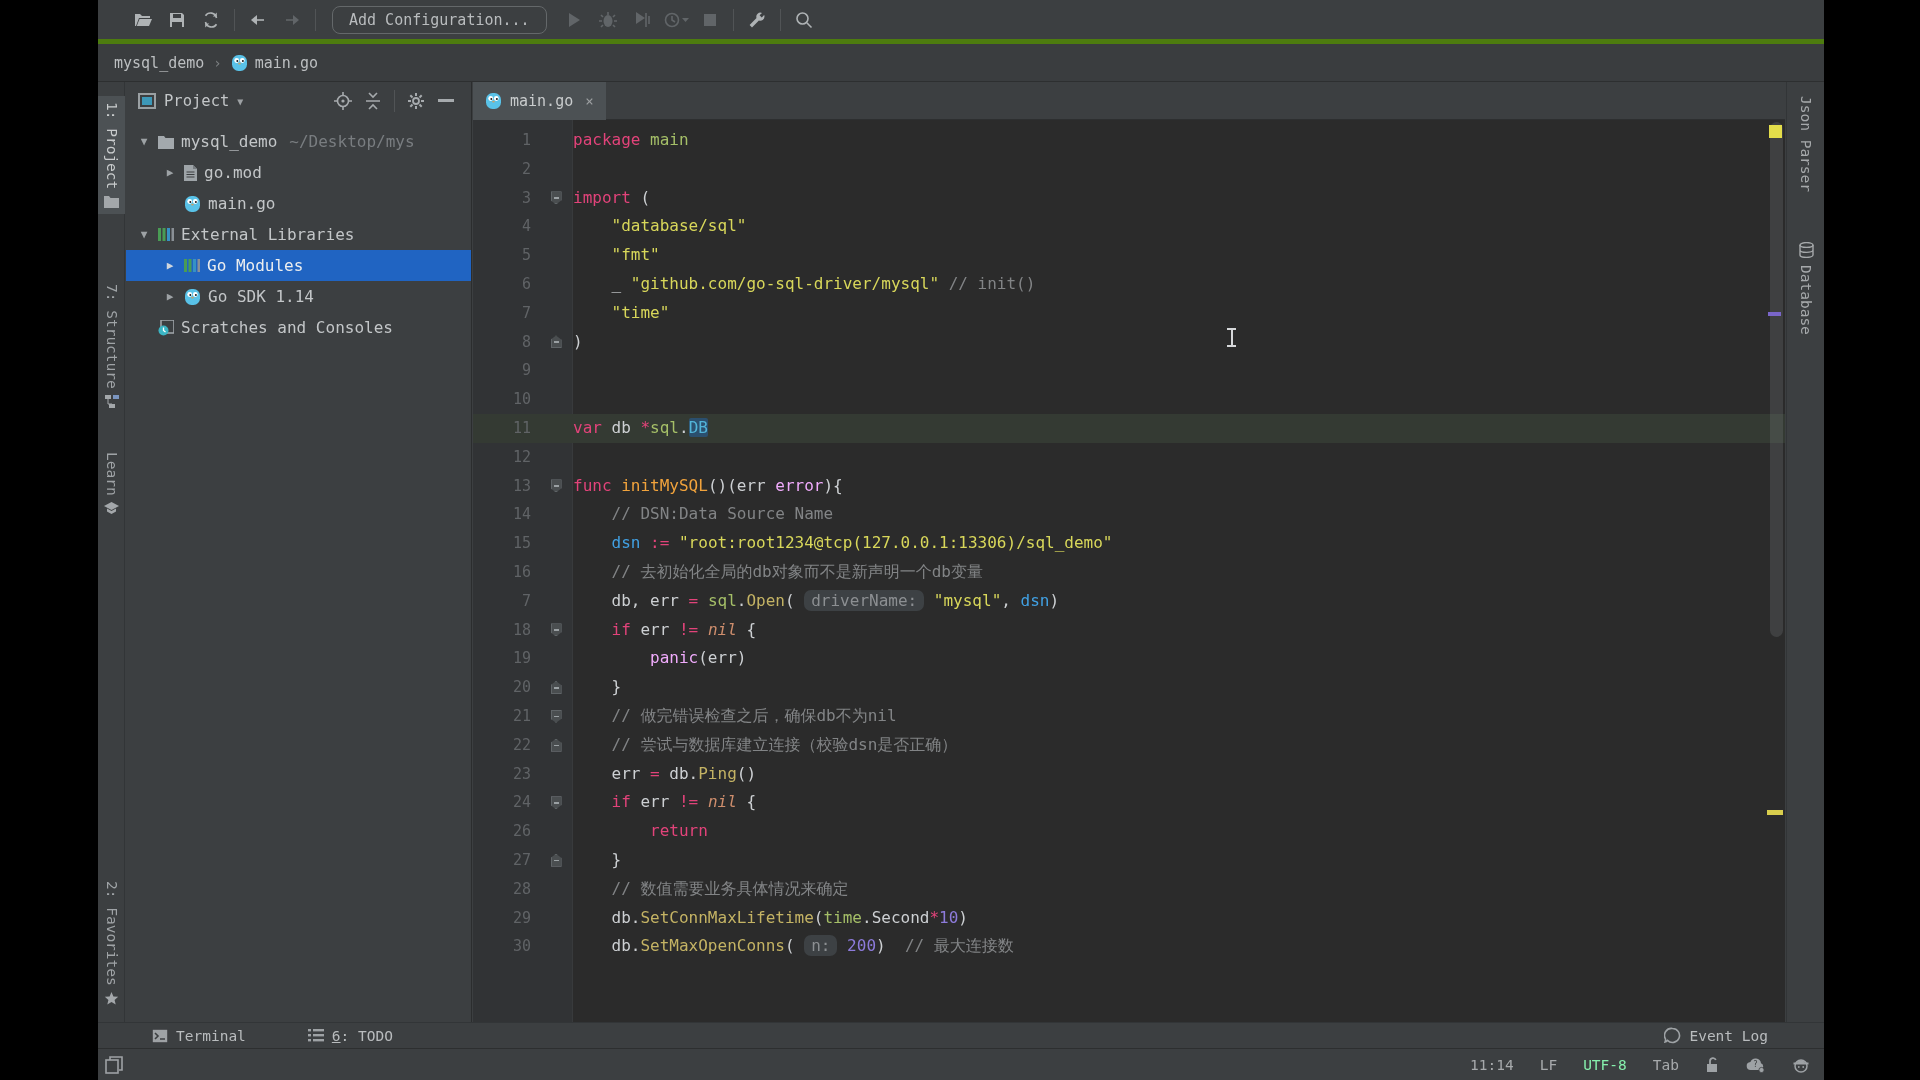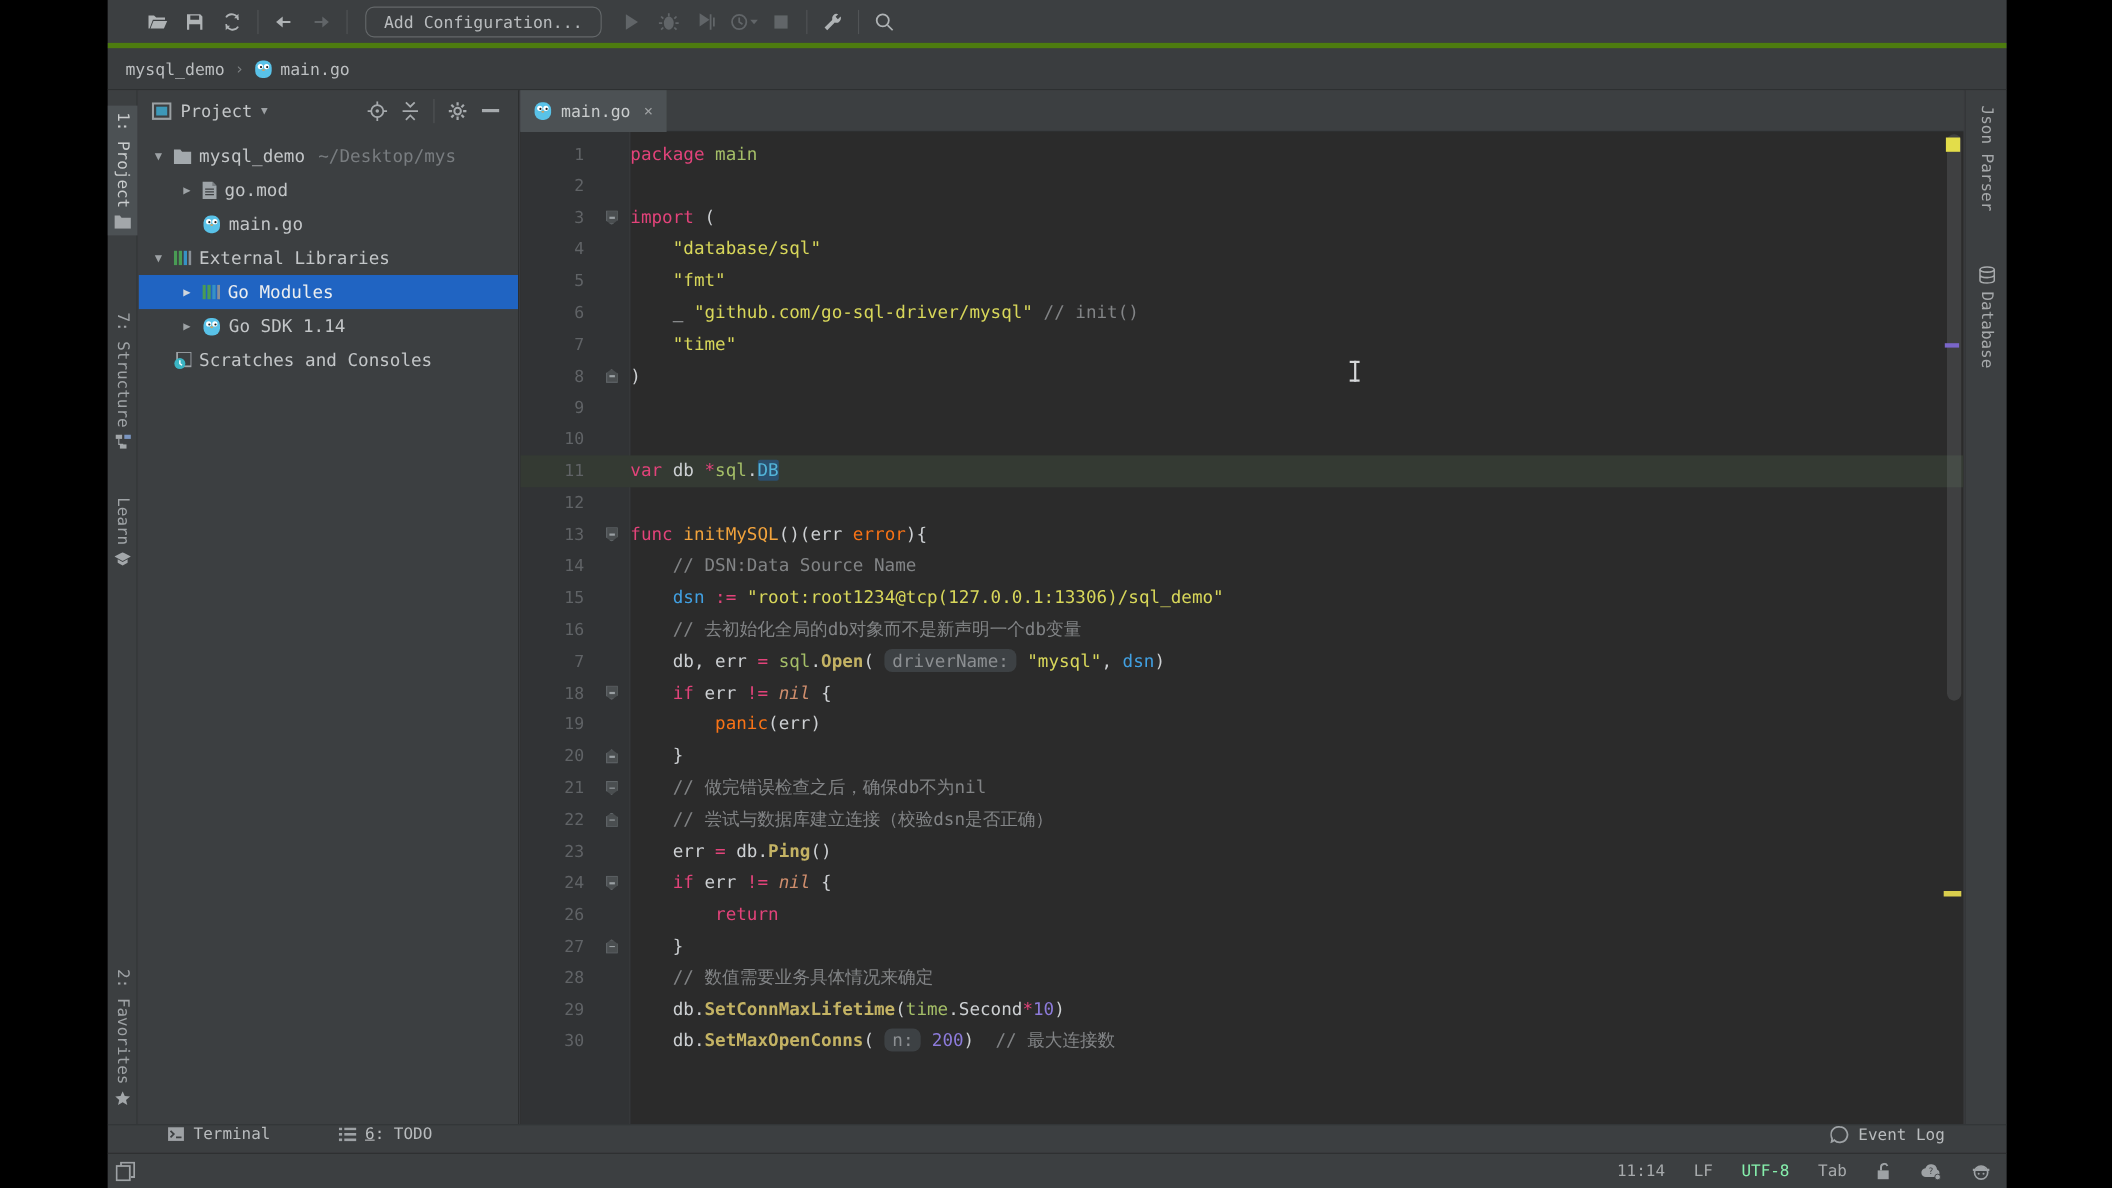--- a/index.html
+++ b/index.html
@@ -65,46 +65,46 @@
   .cl .code{white-space:pre;flex:1 1 auto;color:#cdd0d3;}
   .cl.cur{background:#343a33;}
   .fm{width:11px;height:13px;background:#4a4e50;border:1px solid #606568;position:relative;}
   .fm:after{content:"";position:absolute;left:2px;top:5px;width:5px;height:1.6px;background:#9aa0a3;}
   .fm.s{clip-path:polygon(0 0,100% 0,100% 68%,50% 100%,0 68%);}
   .fm.e{clip-path:polygon(50% 0,100% 32%,100% 100%,0 100%,0 32%);}
   
   .tk-kw{color:#e2437a;}
   .tk-str{color:#d8d75a;}
   .tk-cmt{color:#828486;}
-  .tk-fn{color:#c4b364;font-weight:bold;}
+  .tk-fn{color:#c4b364;}
   .tk-dfn{color:#f2a33c;}
   .tk-pkg{color:#a5bf68;}
   .tk-blu{color:#41a0e2;}
-  .tk-orn{color:#f97316;}
+  .tk-orn{color:#f0abfc;}
   .tk-nil{color:#cf8e6d;font-style:italic;}
   .tk-num{color:#8d7bdb;}
   .tk-esc{color:#55a0dd;}
   .tk-typ{color:#52b4d8;background:#2b4f6e;border-radius:2px;}
   .tk-hint{color:#8c8f92;background:#3d4144;border-radius:7px;padding:1px 7px;font-size:16px;}
 
   
   #sb-thumb{position:absolute;right:2px;top:2px;width:13px;height:515px;background:rgba(170,175,180,0.16);border-radius:7px;}
   #mark-sq{position:absolute;right:3px;top:5px;width:13px;height:13px;background:#e3dd4a;}
   #mark-purple{position:absolute;right:4px;top:192px;width:13px;height:4px;background:#7a66c9;}
   #mark-yellow{position:absolute;right:2px;top:690px;width:16px;height:5px;background:#d9ce4d;}
 
   
   #rstripe{position:absolute;right:0;top:0;width:38px;height:100%;background:#3c3f41;border-left:1px solid #323537;}
   .rtab{position:absolute;left:0;width:38px;display:flex;flex-direction:column;align-items:center;gap:7px;
         color:#a6a9ab;font-size:14.5px;}
   .rtab .vtxt{writing-mode:vertical-rl;}
 
   
   #toolwin{position:absolute;left:0;top:1022px;width:100%;height:26px;background:#3c3f41;border-top:1px solid #323537;
-           display:flex;align-items:flex-start;font-size:14.5px;color:#b9bcbe;}
+           display:flex;align-items:center;font-size:14.5px;color:#b9bcbe;}
   .twitem{display:flex;align-items:center;gap:8px;}
   #statusbar{position:absolute;left:0;top:1048px;width:100%;height:32px;background:#3c3f41;border-top:1px solid #2d2f30;
              display:flex;align-items:center;font-size:14.5px;color:#a7aaac;padding:0 14px 0 7px;}
   #status-right{margin-left:auto;display:flex;align-items:center;gap:26px;}
   .dimtxt{color:#86efac;}
   .u{text-decoration:underline;}
 
   
   #ibeam{position:absolute;left:1226px;top:328px;width:11px;height:19px;}
   #ibeam:before{content:"";position:absolute;left:5px;top:0;width:1.8px;height:100%;background:#d6d8da;}

